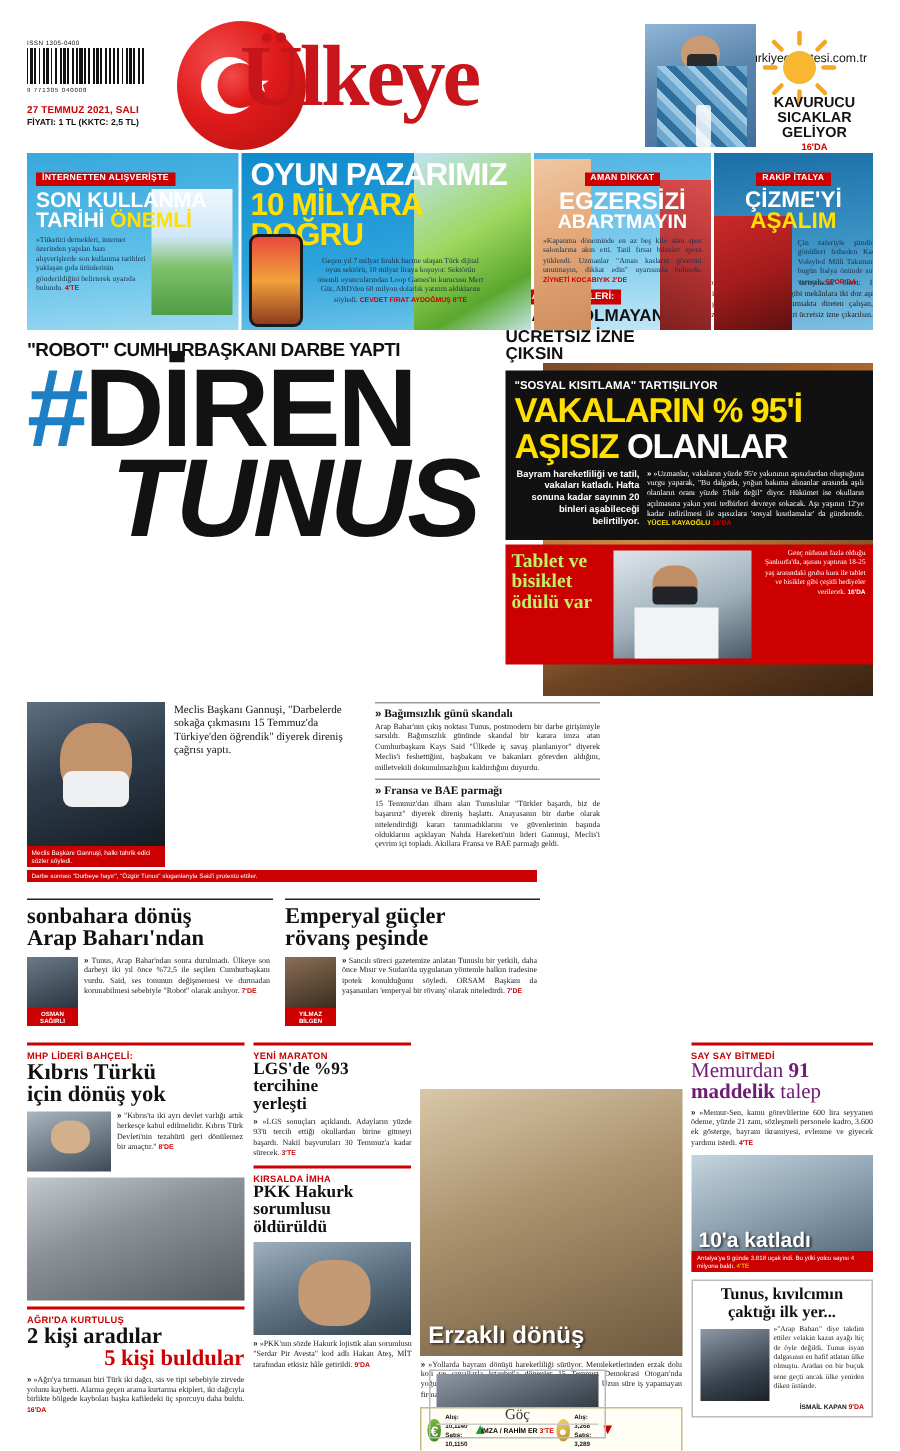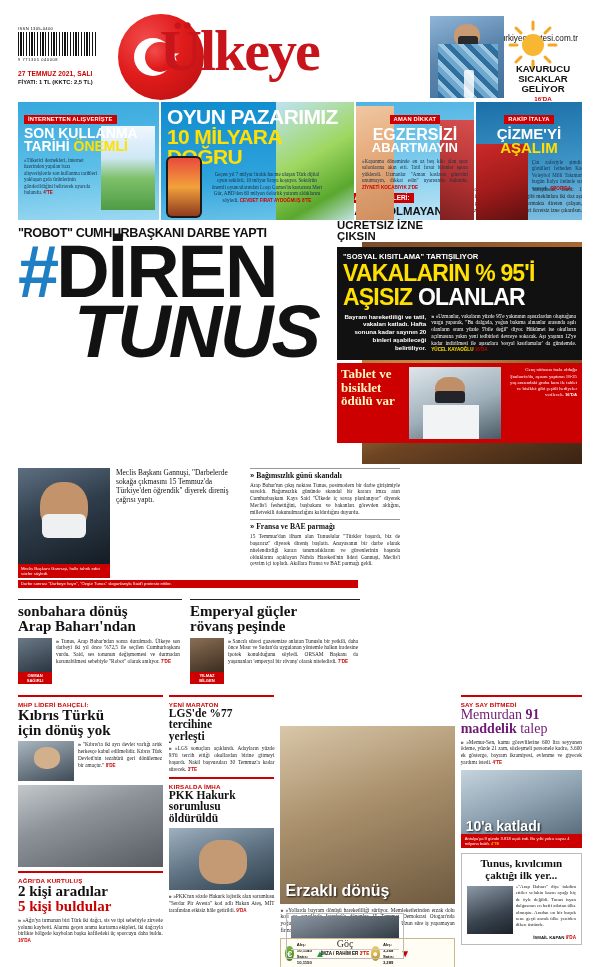--- a/index.html
+++ b/index.html
@@ -358,21 +358,21 @@
         <div style="width:84px;font-family:'Liberation Sans',sans-serif;font-weight:bold;font-size:6.2px;line-height:1.25;color:#fff;text-align:right;">Bayram hareketliliği ve tatil, vakaları katladı. Hafta sonuna kadar sayının 20 binleri aşabileceği belirtiliyor.</div>
         <div style="width:146px;font-family:'Liberation Serif',serif;font-size:5.2px;line-height:1.3;color:#fff;text-align:justify;">
           <span class="gt">»</span> <span>»Uzmanlar, vakaların yüzde 95'e yakınının aşısızlardan oluştuğuna vurgu yaparak, "Bu dalgada, yoğun bakıma alınanlar arasında aşılı olanların oranı yüzde 5'bile değil" diyor. Hükümet ise okulların açılmasına yakın yeni tedbirleri devreye sokacak. Aşı yaşının 12'ye kadar indirilmesi ile aşısızlara 'sosyal kısıtlamalar' da gündemde.</span>
           <span style="color:#ffe000;font-family:'Liberation Sans',sans-serif;font-weight:bold;font-size:4.6px;">YÜCEL KAYAOĞLU</span>
           <span class="pgref">16'DA</span>
         </div>
       </div>
     </div>
 
     <div style="background:#cc0000;margin-top:3px;padding:4px;display:flex;gap:4px;">
-      <div style="width:64px;font-family:'Liberation Serif',serif;font-weight:bold;font-size:13px;line-height:1.03;color:#fef9c3;">
+      <div style="width:64px;font-family:'Liberation Serif',serif;font-weight:bold;font-size:13px;line-height:1.03;color:#bef264;">
         <div>Tablet ve</div>
         <div>bisiklet</div>
         <div>ödülü var</div>
       </div>
       <div style="width:92px;height:72px;background:linear-gradient(160deg,#dfe6ea 0%,#9fb0bb 55%,#4a5a66 100%);position:relative;">
         <div style="position:absolute;left:26px;top:10px;width:30px;height:26px;border-radius:44%;background:#c08f67;"></div>
         <div style="position:absolute;left:26px;top:24px;width:30px;height:12px;background:#23242a;border-radius:3px;"></div>
         <div style="position:absolute;left:14px;top:38px;width:56px;height:34px;background:#f2f3f4;"></div>
       </div>
       <div style="width:72px;font-family:'Liberation Serif',serif;font-size:4.8px;line-height:1.3;color:#fff;text-align:right;">
@@ -429,31 +429,31 @@
         </div>
         <div class="body-s" style="width:84px;">
           <span class="gt">»</span> <span>"Kıbrıs'ta iki ayrı devlet varlığı artık herkesçe kabul edilmelidir. Kıbrıs Türk Devleti'nin tezahürü geri dönülemez bir amaçtır."</span>
           <span class="pgref">8'DE</span>
         </div>
       </div>
       <div class="img-ph img-crowd" style="height:82px;margin-top:4px;"></div>
       <div class="hr-red" style="margin-top:4px;"></div>
       <div class="mod-kicker">AĞRI'DA KURTULUŞ</div>
       <div class="mod-head">2 kişi aradılar</div>
-      <div class="mod-head" style="color:#cc0000;">5 kişi buldular</div>
+      <div class="mod-head" style="color:#cc0000;text-align:right;">5 kişi buldular</div>
       <div class="body-s" style="margin-top:2px;">
         <span class="gt">»</span> <span>»Ağrı'ya tırmanan biri Türk iki dağcı, sis ve tipi sebebiyle zirvede yolunu kaybetti. Alarma geçen arama kurtarma ekipleri, iki dağcıyla birlikte bölgede kaybolan başka kafiledeki üç sporcuyu daha buldu.</span>
         <span class="pgref">16'DA</span>
       </div>
     </div>
 
     <div class="bcol2">
       <div class="hr-red"></div>
       <div class="mod-kicker">YENİ MARATON</div>
-      <div class="mod-head-sm">LGS'de %77</div>
+      <div class="mod-head-sm">LGS'de %93</div>
       <div class="mod-head-sm">tercihine</div>
       <div class="mod-head-sm">yerleşti</div>
       <div class="body-s" style="margin-top:2px;">
         <span class="gt">»</span> <span>»LGS sonuçları açıklandı. Adayların yüzde 93'ü tercih ettiği okullardan birine gitmeyi başardı. Nakil başvuruları 30 Temmuz'a kadar sürecek.</span>
         <span class="pgref">3'TE</span>
       </div>
       <div class="hr-red" style="margin-top:4px;"></div>
       <div class="mod-kicker">KIRSALDA İMHA</div>
       <div class="mod-head-sm">PKK Hakurk</div>
       <div class="mod-head-sm">sorumlusu</div>

